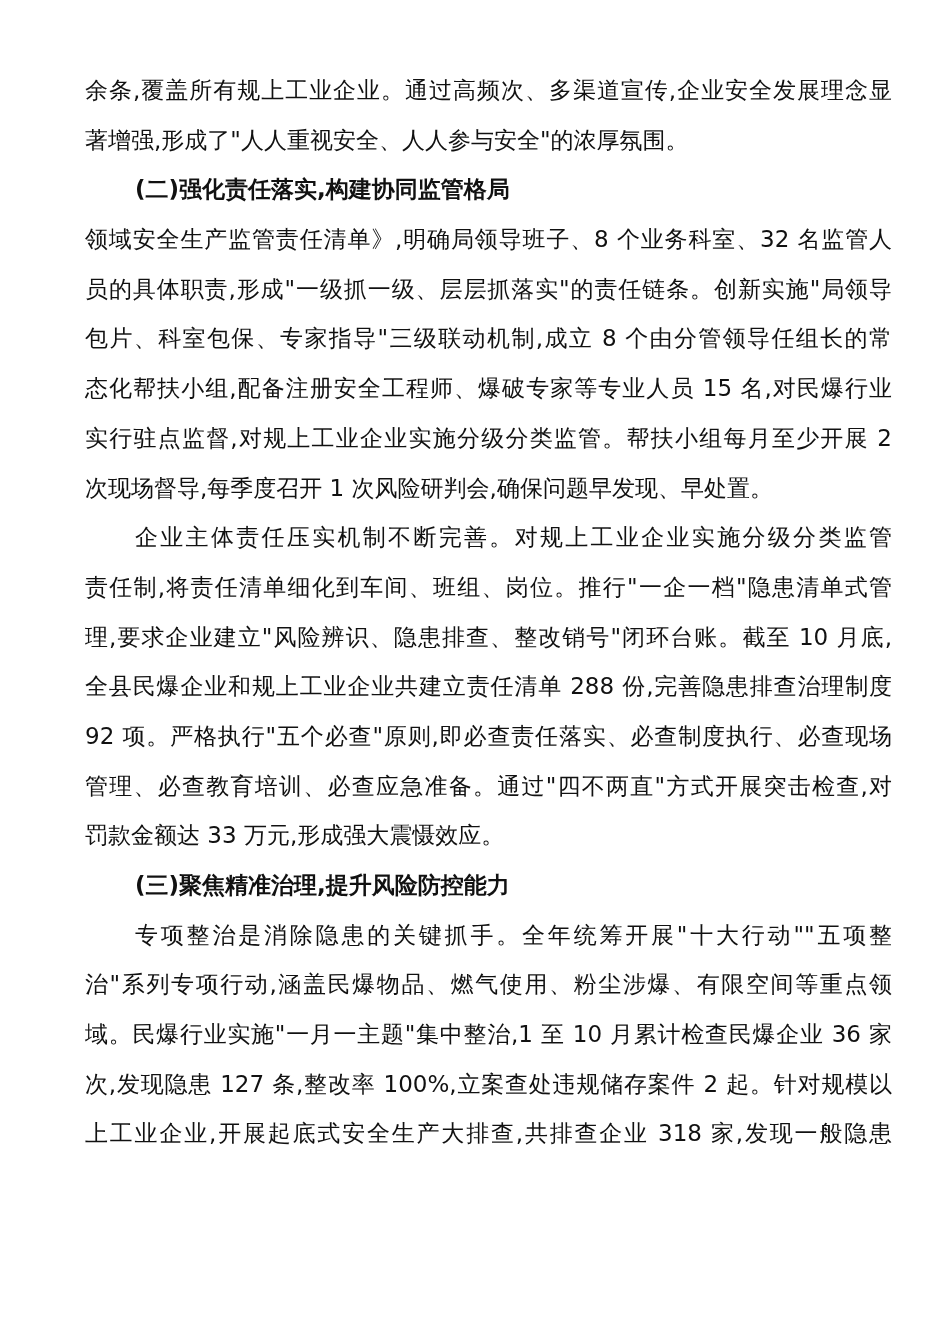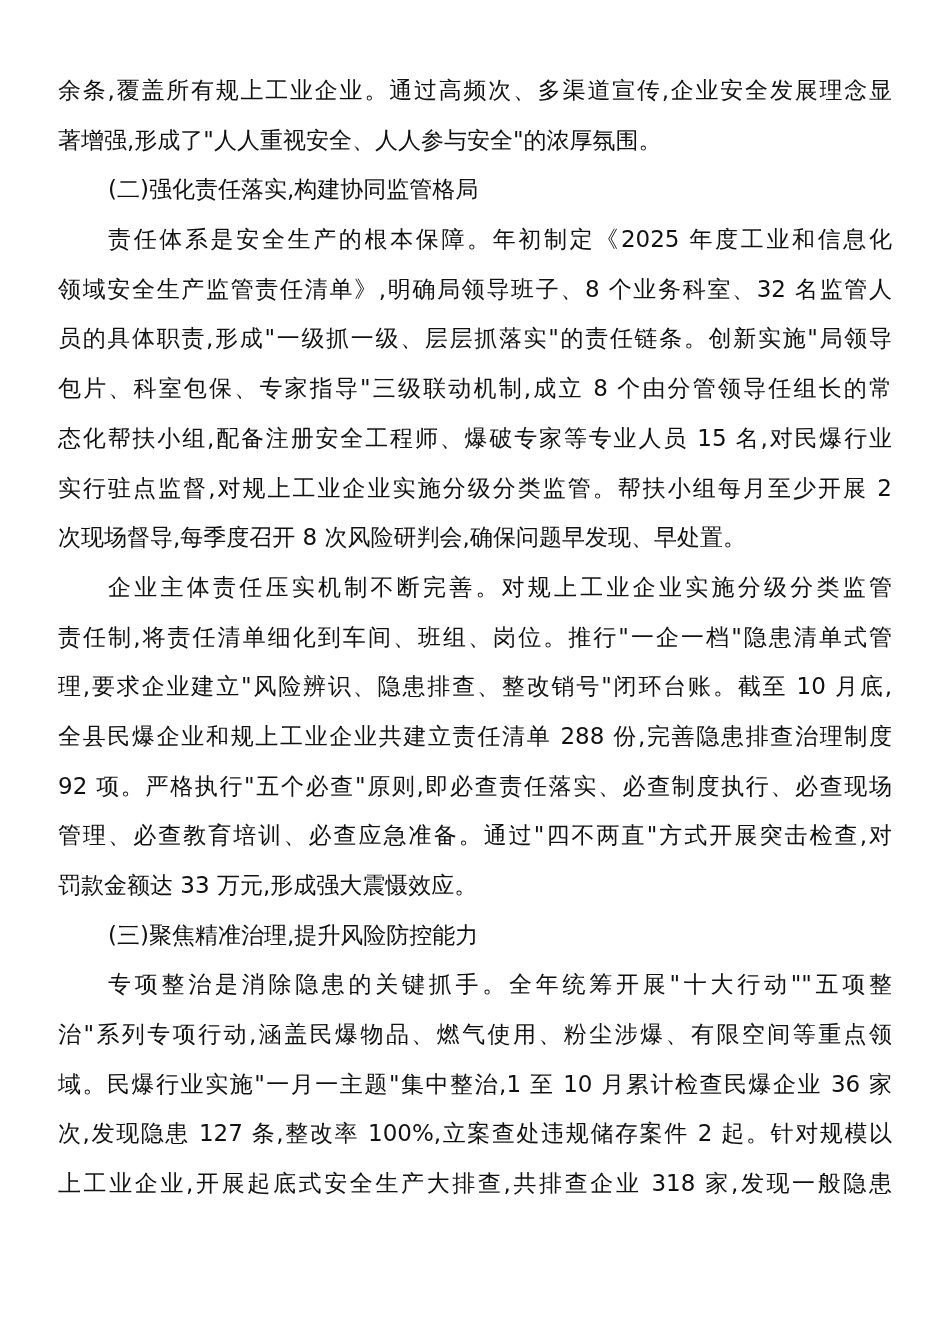--- a/index.html
+++ b/index.html
@@ -22,46 +22,47 @@
       width: 834px;
     }
     .line {
       height: 49.7px;
       line-height: 49.7px;
       font-size: 23px;
       white-space: nowrap;
       text-align: justify;
       text-align-last: justify;
       letter-spacing: 0px;
+      margin-left: 27px;
     }
     .line.last {
       text-align-last: left;
     }
     .line.indent {
       padding-left: 50px;
     }
     .line.heading {
       padding-left: 50px;
       text-align-last: left;
+      font-weight: bold;
     }
   </style>
 </head>
 <body>
 
 <div class="page">
   <div class="line">余条,覆盖所有规上工业企业。通过高频次、多渠道宣传,企业安全发展理念显</div>
   <div class="line last">著增强,形成了"人人重视安全、人人参与安全"的浓厚氛围。</div>
   <div class="line heading">(二)强化责任落实,构建协同监管格局</div>
-  <div class="line indent">责任体系是安全生产的根本保障。年初制定《2025 年度工业和信息化</div>
   <div class="line">领域安全生产监管责任清单》,明确局领导班子、8 个业务科室、32 名监管人</div>
   <div class="line">员的具体职责,形成"一级抓一级、层层抓落实"的责任链条。创新实施"局领导</div>
   <div class="line">包片、科室包保、专家指导"三级联动机制,成立 8 个由分管领导任组长的常</div>
   <div class="line">态化帮扶小组,配备注册安全工程师、爆破专家等专业人员 15 名,对民爆行业</div>
   <div class="line">实行驻点监督,对规上工业企业实施分级分类监管。帮扶小组每月至少开展 2</div>
-  <div class="line last">次现场督导,每季度召开 8 次风险研判会,确保问题早发现、早处置。</div>
+  <div class="line last">次现场督导,每季度召开 1 次风险研判会,确保问题早发现、早处置。</div>
   <div class="line indent">企业主体责任压实机制不断完善。对规上工业企业实施分级分类监管</div>
   <div class="line">责任制,将责任清单细化到车间、班组、岗位。推行"一企一档"隐患清单式管</div>
   <div class="line">理,要求企业建立"风险辨识、隐患排查、整改销号"闭环台账。截至 10 月底,</div>
   <div class="line">全县民爆企业和规上工业企业共建立责任清单 288 份,完善隐患排查治理制度</div>
   <div class="line">92 项。严格执行"五个必查"原则,即必查责任落实、必查制度执行、必查现场</div>
   <div class="line">管理、必查教育培训、必查应急准备。通过"四不两直"方式开展突击检查,对</div>
   <div class="line last">罚款金额达 33 万元,形成强大震慑效应。</div>
   <div class="line heading">(三)聚焦精准治理,提升风险防控能力</div>
   <div class="line indent">专项整治是消除隐患的关键抓手。全年统筹开展"十大行动""五项整</div>
   <div class="line">治"系列专项行动,涵盖民爆物品、燃气使用、粉尘涉爆、有限空间等重点领</div>

